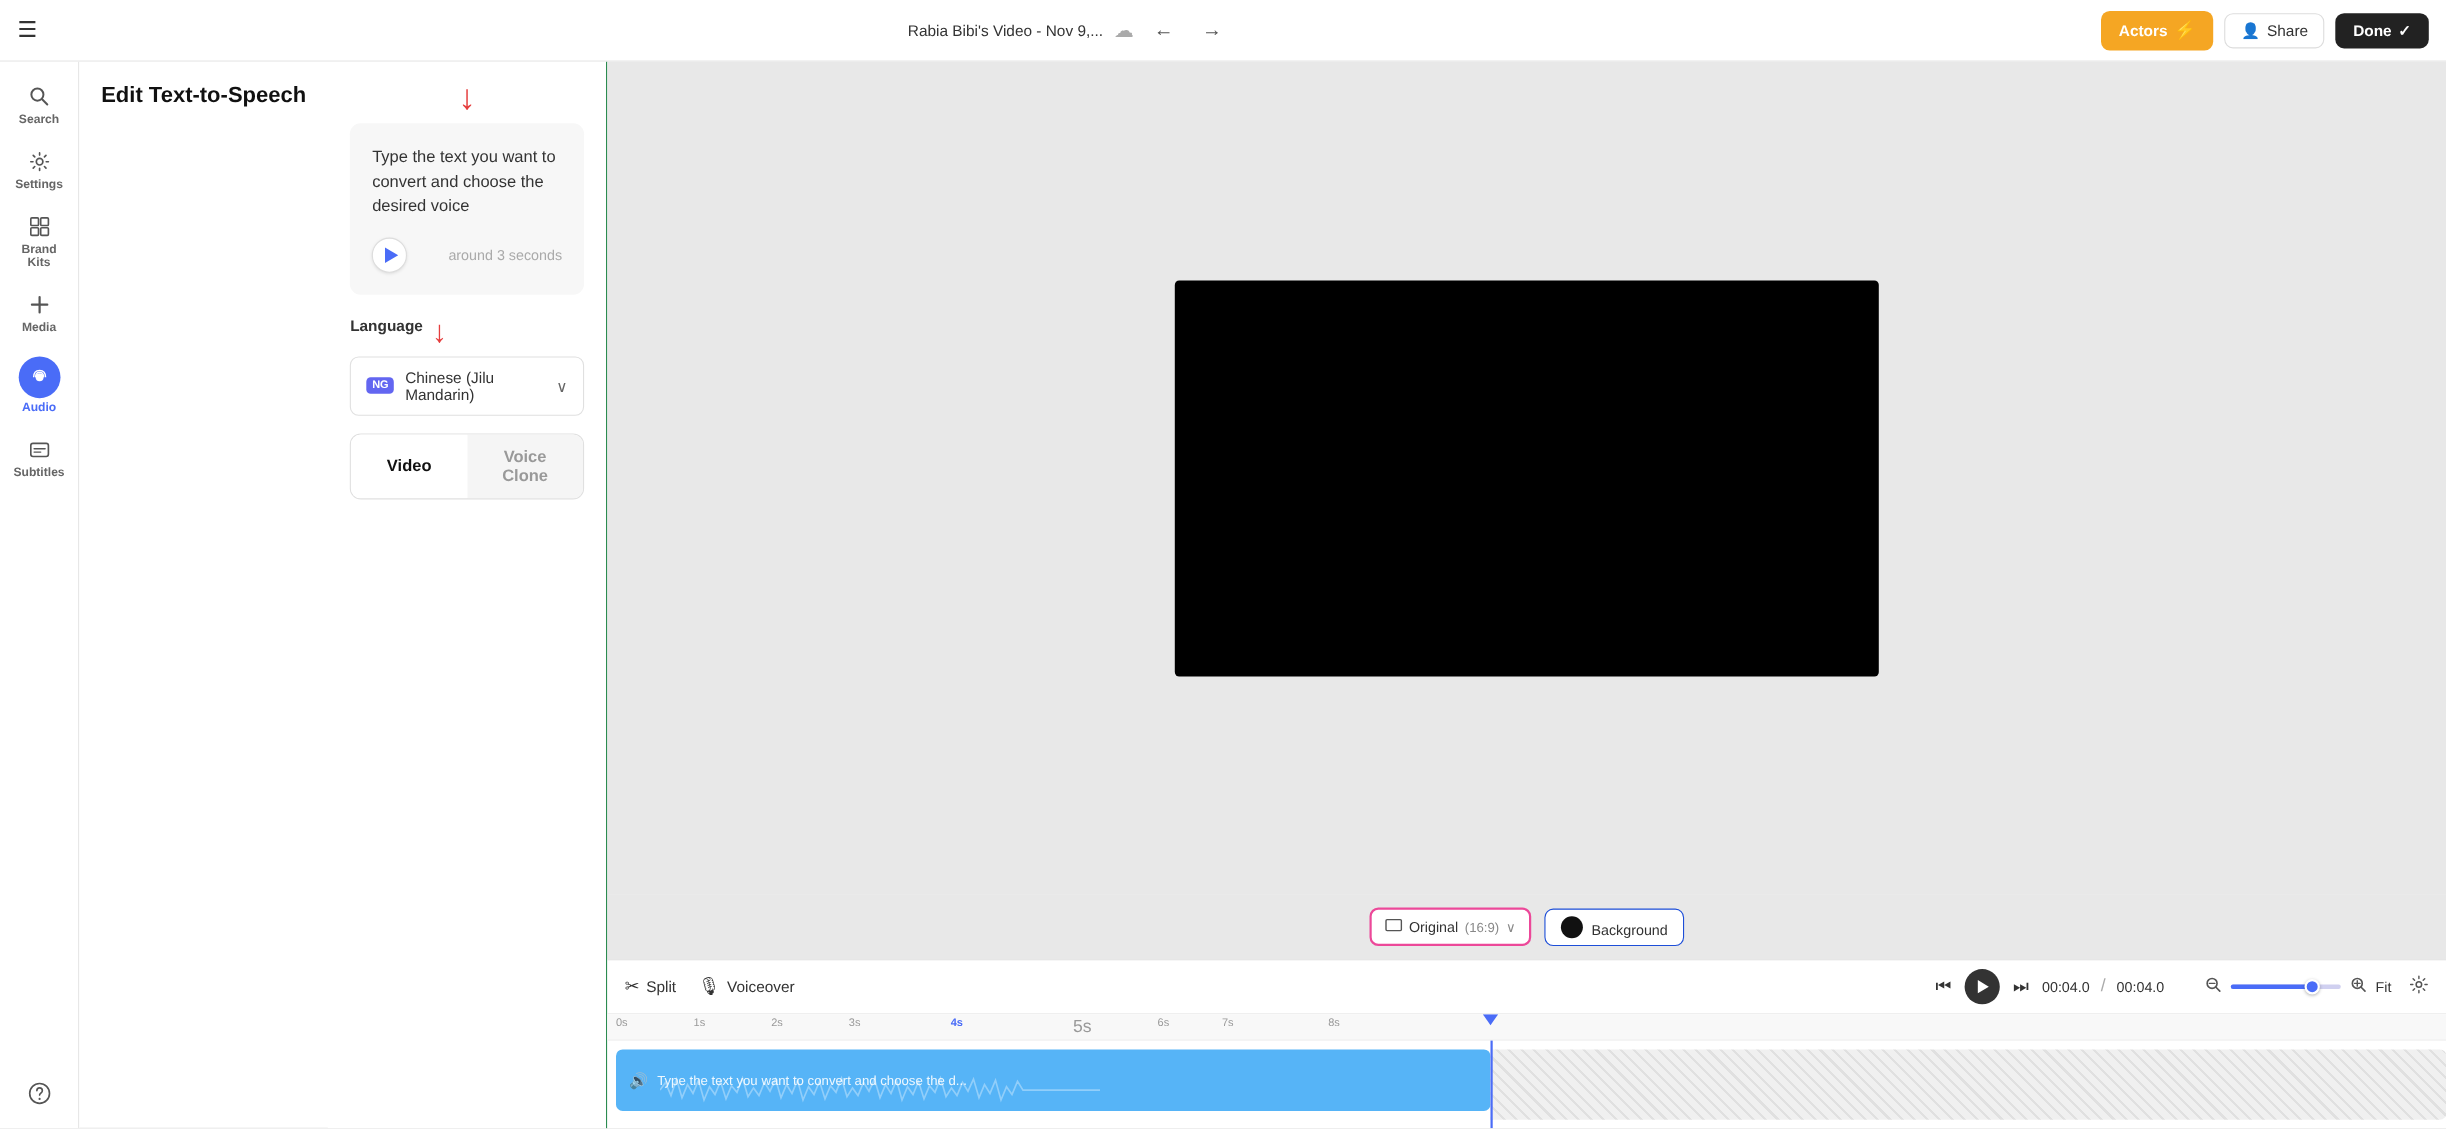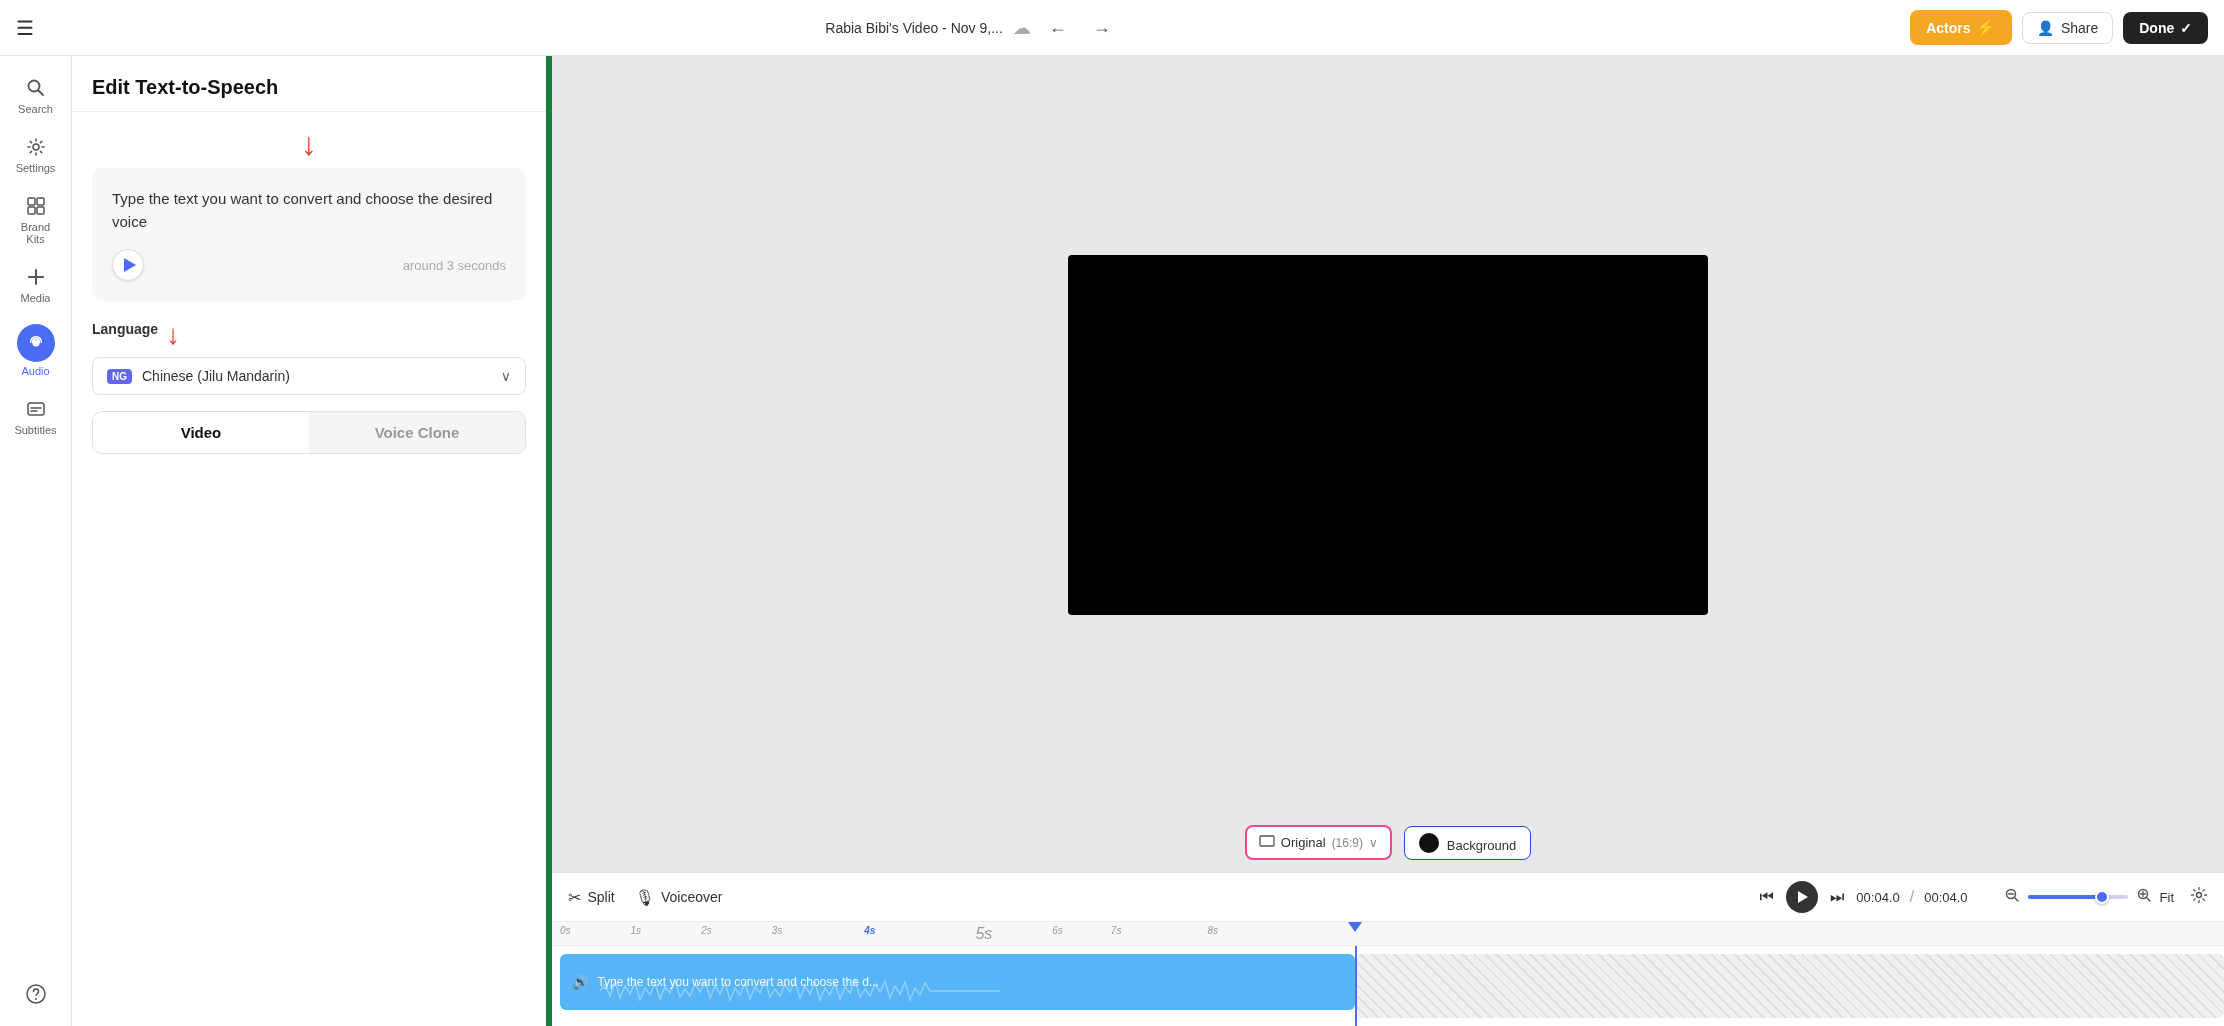--- a/index.html
+++ b/index.html
@@ -15,27 +15,27 @@
     .upgrade-btn { background: #f5a623; border: none; border-radius: 8px; color: #fff; font-weight: 600; font-size: 14px; padding: 8px 16px; cursor: pointer; display: flex; align-items: center; gap: 6px; }
     .upgrade-btn .lightning { font-size: 16px; }
     .share-btn { background: none; border: 1px solid #ddd; border-radius: 8px; color: #333; font-size: 14px; padding: 7px 14px; cursor: pointer; display: flex; align-items: center; gap: 6px; }
     .done-btn { background: #222; border: none; border-radius: 8px; color: #fff; font-size: 14px; font-weight: 600; padding: 8px 16px; cursor: pointer; display: flex; align-items: center; gap: 6px; }
 
     
     .main { display: flex; flex: 1; overflow: hidden; }
 
     
     .sidebar-icons { width: 72px; background: #fff; border-right: 1px solid #e5e5e5; display: flex; flex-direction: column; align-items: center; padding: 12px 0; gap: 4px; flex-shrink: 0; }
-    .sidebar-icon-item { display: flex; flex-direction: column; align-items: center; gap: 3px; padding: 8px 6px; cursor: pointer; border-radius: 8px; width: 60px; }
+    .sidebar-icon-item { display: flex; flex-direction: column; align-items: center; gap: 3px; padding: 8px 6px; cursor: pointer; border-radius: 8px; width: 60px; font-weight: bold; }
     .sidebar-icon-item .icon-shape { width: 24px; height: 24px; display: flex; align-items: center; justify-content: center; font-size: 18px; color: #555; }
     .sidebar-icon-item .icon-label { font-size: 11px; color: #666; text-align: center; }
     .sidebar-icon-item.audio-active .icon-shape { background: #4a6cf7; border-radius: 50%; width: 36px; height: 36px; color: #fff; }
 
     
-    .panel { width: 480px; background: #fff; border-right: 6px solid #15803d; display: flex; flex-direction: column; overflow: hidden; flex-shrink: 0; justify-content: space-between; }
+    .panel { width: 480px; background: #fff; border-right: 1px solid #15803d; display: flex; overflow: hidden; flex-shrink: 0; justify-content: space-between; }
     .panel-header { padding: 20px 20px 12px; border-bottom: 1px solid #eee; }
     .panel-title { font-size: 20px; font-weight: 700; color: #111; }
     .panel-content { flex: 1; overflow-y: auto; padding: 16px 20px; display: flex; flex-direction: column; gap: 16px; }
 
     
     .text-preview-box { background: #f7f7f7; border-radius: 10px; padding: 20px; position: relative; }
     .text-preview-text { font-size: 15px; color: #333; line-height: 1.5; margin-bottom: 16px; }
     .text-preview-footer { display: flex; align-items: center; justify-content: space-between; }
     .play-btn-circle { width: 32px; height: 32px; border-radius: 50%; background: #fff; border: 1px solid #ddd; display: flex; align-items: center; justify-content: center; cursor: pointer; box-shadow: 0 1px 3px rgba(0,0,0,0.1); }
     .play-btn-circle .play-triangle { width: 0; height: 0; border-top: 7px solid transparent; border-bottom: 7px solid transparent; border-left: 12px solid #4a6cf7; margin-left: 3px; }
@@ -318,21 +318,21 @@
           <span class="zoom-fit">Fit</span>
           <button class="gear-btn">
             <svg width="18" height="18" viewBox="0 0 18 18" fill="none">
                 <circle cx="9" cy="9" r="2.5" stroke="#555" stroke-width="1.4"></circle>
                 <path d="M9 1.5v2M9 14.5v2M1.5 9h2M14.5 9h2M3.7 3.7l1.4 1.4M12.9 12.9l1.4 1.4M3.7 14.3l1.4-1.4M12.9 5.1l1.4-1.4" stroke="#555" stroke-width="1.3" stroke-linecap="round"></path>
               </svg>
           </button>
         </div>
       </div>
 
-      <div class="timeline-ruler" style="position:relative;font-style:italic;">
+      <div class="timeline-ruler" style="position:relative;">
         <div style="display:flex;width:100%;position:relative;">
 
           <div style="display:flex;gap:0;width:100%;">
             <span style="font-size:10px;color:#999;margin-right:60px;">0s</span>
             <span style="font-size:10px;color:#999;margin-right:60px;">1s</span>
             <span style="font-size:10px;color:#999;margin-right:60px;">2s</span>
             <span style="font-size:10px;color:#999;margin-right:82px;">3s</span>
             <span style="font-size:10px;color:#4a6cf7;margin-right:60px;font-weight:600;">4s</span>
             <span style="font-size:16px;color:#999;margin-right:60px;margin-left:40px;">5s</span>
             <span style="font-size:10px;color:#999;margin-right:48px;">6s</span>

